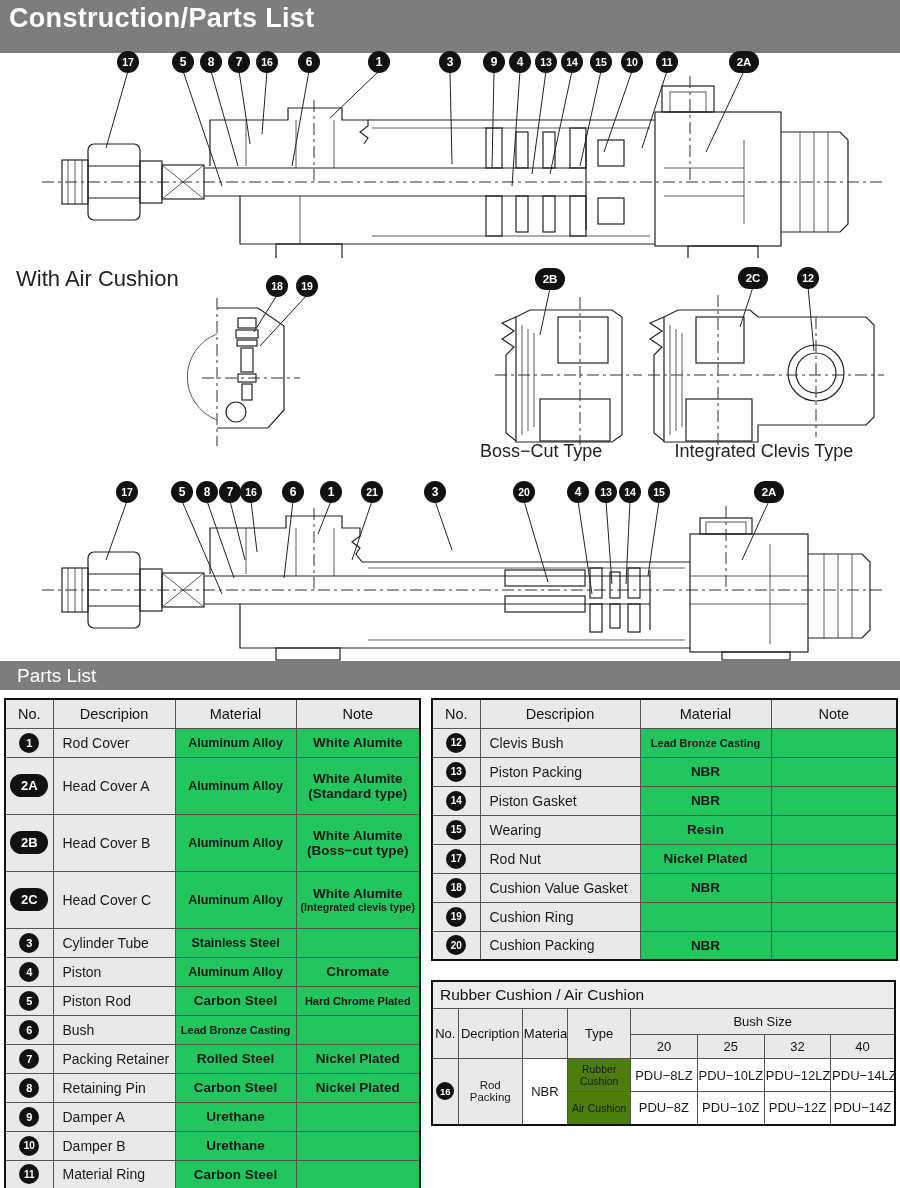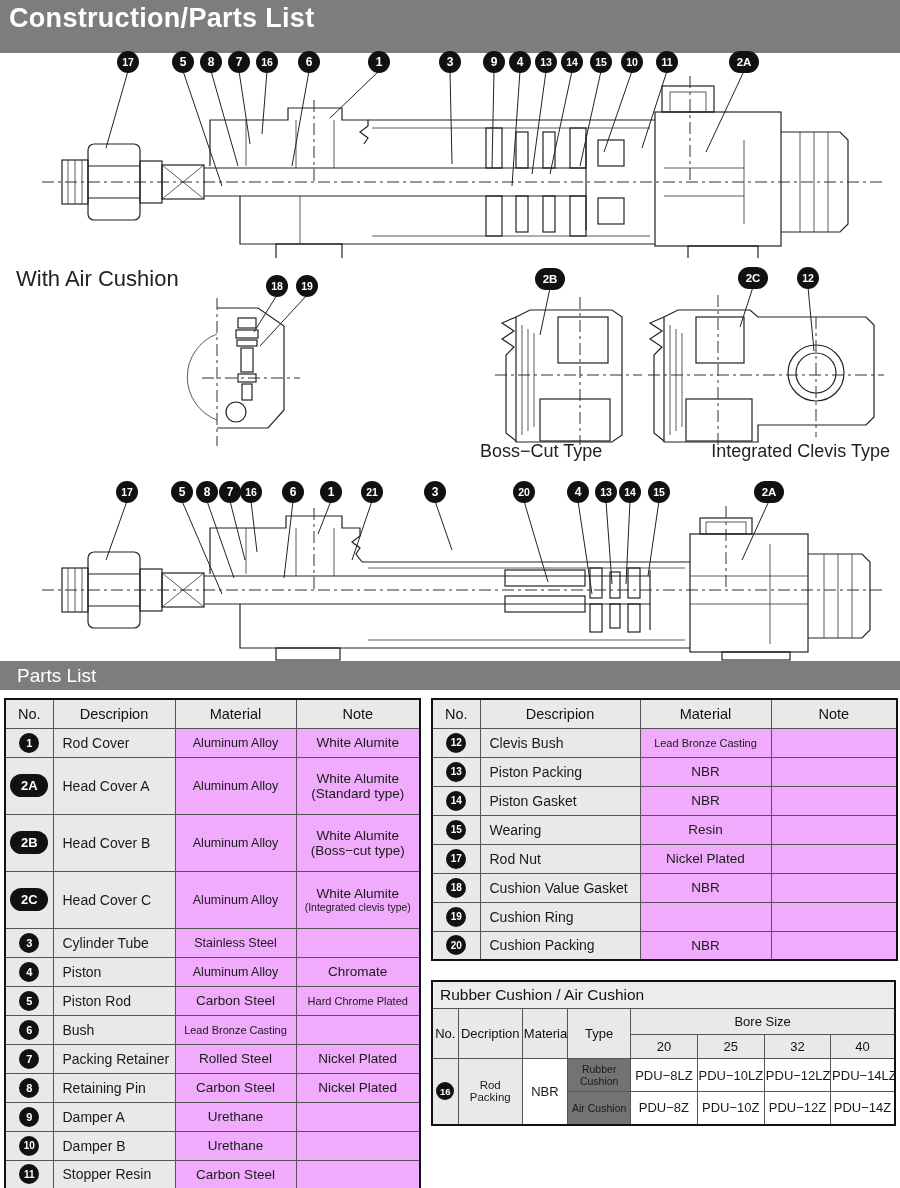--- a/index.html
+++ b/index.html
@@ -8,53 +8,53 @@
   .abs{position:absolute;}
   
   .gray-bar{background:#7d7d7d;color:#fff;font-weight:bold;box-sizing:border-box;}
   #topbar{left:0;top:0;width:900px;height:53px;font-size:27px;line-height:37px;padding-left:9px;letter-spacing:.3px;}
   #partsbar{left:0;top:661px;width:900px;height:29px;font-size:19px;line-height:29px;padding-left:17px;font-weight:normal;}
   #sparebar{left:431px;top:997px;width:465px;height:42px;font-size:19px;line-height:29px;padding-left:11px;font-weight:normal;}
   
   .fig-label{color:#222;}
   #lbl-cushion{left:16px;top:266px;font-size:22px;}
   #lbl-boss{left:480px;top:441px;width:170px;text-align:left;font-size:18px;}
-  #lbl-clevis{left:638px;top:441px;width:252px;text-align:right;font-size:18px;}
+  #lbl-clevis{left:638px;top:441px;width:252px;text-align:center;font-size:18px;}
   svg{display:block;}
   svg text{font-family:"Liberation Sans","DejaVu Sans",sans-serif;}
   .art{stroke:#222;fill:none;stroke-width:1.2px;}
   .art-thin{stroke:#333;fill:none;stroke-width:.8px;}
   .dashline{stroke:#333;fill:none;stroke-width:1px;stroke-dasharray:12 4 3 4;}
   .leader{stroke:#222;stroke-width:1px;}
   .badge-fill{fill:#111;}
   .badge-txt{fill:#fff;font-weight:bold;}
   
   table{border-collapse:collapse;table-layout:fixed;background:#fff;}
   .ptable{border:2px solid #111;}
   .ptable th,.ptable td{border:1px solid #555;padding:0 4px;overflow:hidden;}
   .ptable th{background:#e9e9e9;font-weight:normal;font-size:14.5px;color:#111;}
   .col-no,.col-desc{background:#e9e9e9;}
   .col-no{text-align:center;}
   .col-desc{text-align:left;padding-left:9px !important;font-size:14px;margin-top:20px;}
-  .col-mat,.col-note{text-align:center;background:#f0abfc;}
+  .col-mat,.col-note{text-align:center;background:#22c55e;font-weight:bold;}
   .fs-n{font-size:13.5px;} .fs-m{font-size:12.5px;} .fs-s{font-size:11px;} .fs-xs{font-size:10.5px;}
   .badge{display:inline-flex;align-items:center;justify-content:center;background:#111;color:#fff;
          border-radius:50%;width:20px;height:20px;font-size:11px;font-weight:bold;vertical-align:middle;}
   .badge-pill{display:inline-flex;align-items:center;justify-content:center;background:#111;color:#fff;
          border-radius:12px;width:38px;height:23px;font-size:13px;font-weight:bold;vertical-align:middle;}
   #left-table{left:4px;top:698px;width:415px;height:490px;}
   #right-table{left:431px;top:698px;width:465px;height:259px;}
   
   #spare-table{left:431px;top:980px;width:465px;border:2px solid #111;}
   #spare-table th,#spare-table td{border:1px solid #555;overflow:hidden;}
   #spare-table .subtitle{background:#ececec;text-align:left;font-size:15.5px;font-weight:normal;
                          padding:4px 0 4px 7px;color:#111;}
   #spare-table th{background:#e9e9e9;font-weight:normal;font-size:13px;color:#111;}
   #spare-table td{font-size:13px;text-align:center;}
-  .type-cell{background:#737373;font-size:10.5px !important;}
+  .type-cell{background:#4d7c0f;font-size:10.5px !important;}
   .no-cell,.desc-cell{background:#e9e9e9;}
   .desc-cell{font-size:11.5px !important;}
 </style>
 </head>
 <body>
 
 <div id="topbar" class="abs gray-bar">Construction/Parts List</div>
 
 <svg id="diag1" class="abs" style="left:0;top:48px" width="900" height="210" viewBox="0 0 900 210">
   <path class="dashline" d="M42,134 H884"></path>
@@ -389,21 +389,21 @@
         <td class="col-note fs-n"></td>
       </tr>
       <tr style="height: 29px;">
         <td class="col-no"><span class="badge" style="font-size: 10px;">10</span></td>
         <td class="col-desc">Damper B</td>
         <td class="col-mat fs-n">Urethane</td>
         <td class="col-note fs-n"></td>
       </tr>
       <tr style="height: 29px;">
         <td class="col-no"><span class="badge" style="font-size: 10px;">11</span></td>
-        <td class="col-desc">Stopper Resin</td>
+        <td class="col-desc">Material Ring</td>
         <td class="col-mat fs-n">Carbon Steel</td>
         <td class="col-note fs-n"></td>
       </tr>
     </tbody>
 </table>
 
 <table id="right-table" class="abs ptable">
   <colgroup>
       <col style="width:48px">
       <col style="width:160px">
@@ -485,21 +485,21 @@
   </colgroup>
   <tbody>
   <tr style="height:27px">
     <td class="subtitle" colspan="8">Rubber Cushion / Air Cushion</td>
   </tr>
   <tr style="height:26px">
     <th rowspan="2">No.</th>
     <th rowspan="2">Decription</th>
     <th rowspan="2">Material</th>
     <th rowspan="2">Type</th>
-    <th colspan="4">Bore Size</th>
+    <th colspan="4">Bush Size</th>
   </tr>
   <tr style="height:24px">
     <th>20</th>
     <th>25</th>
     <th>32</th>
     <th>40</th>
   </tr>
   <tr style="height:33px">
     <td rowspan="2" class="no-cell">
       <span class="badge" style="width:18px;height:18px;font-size:9.5px">16</span></td>

